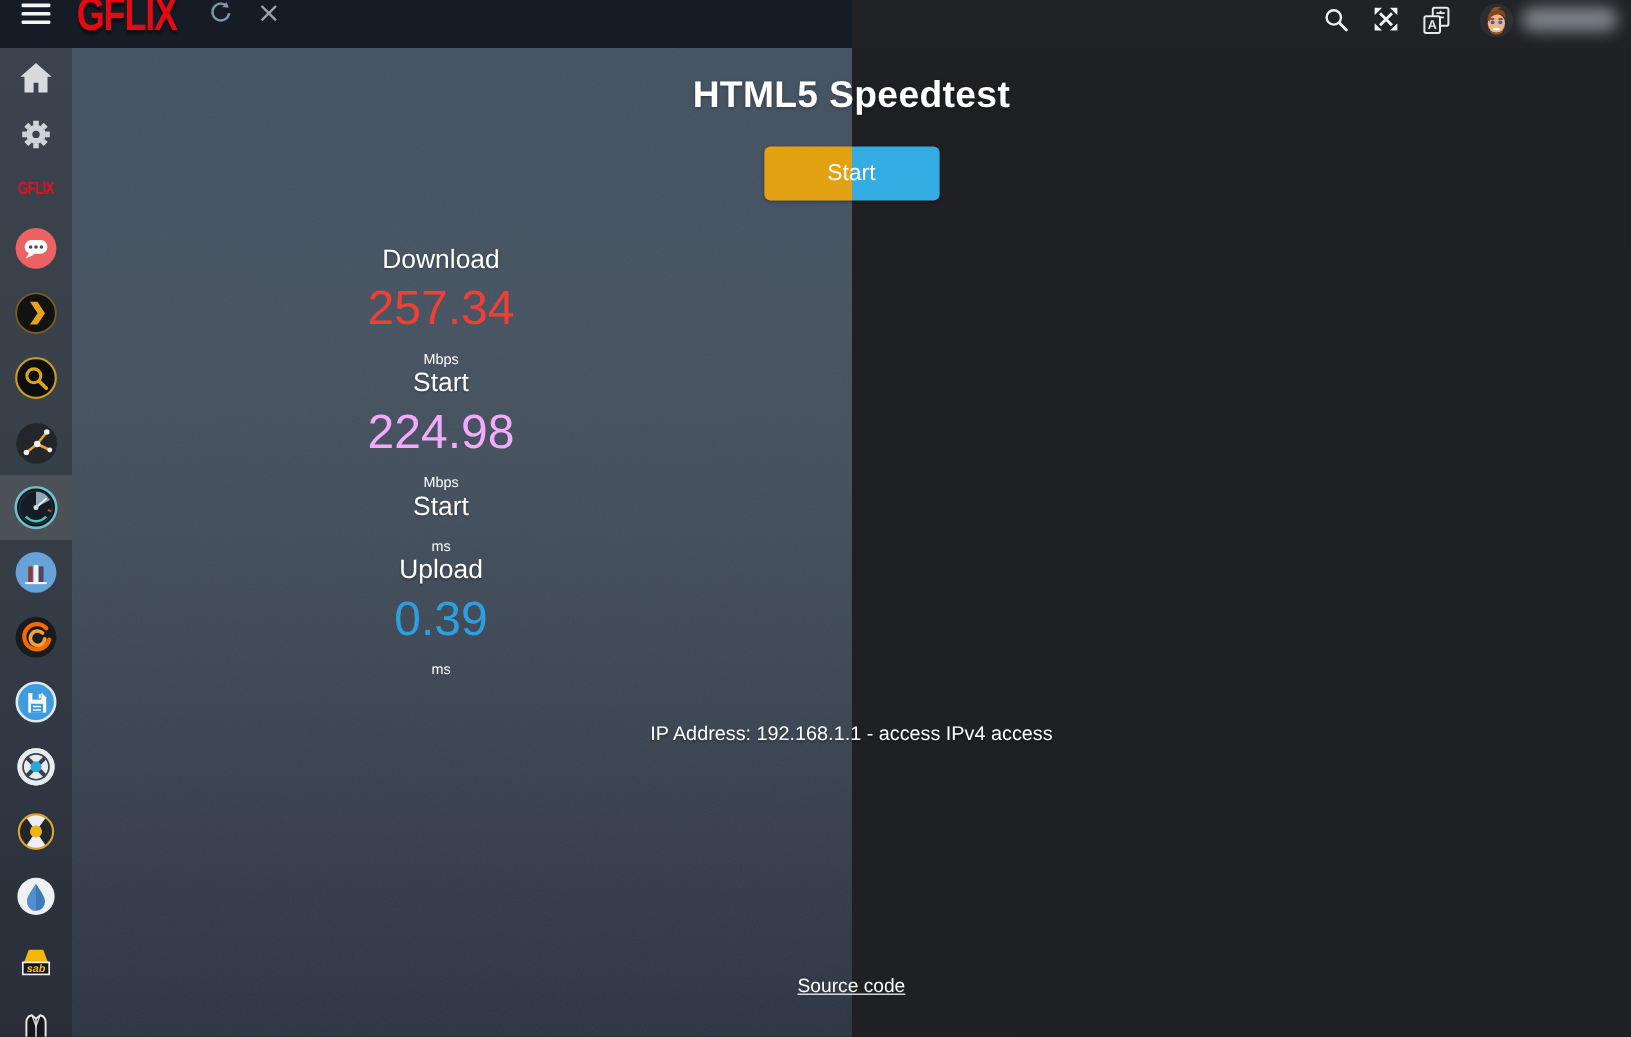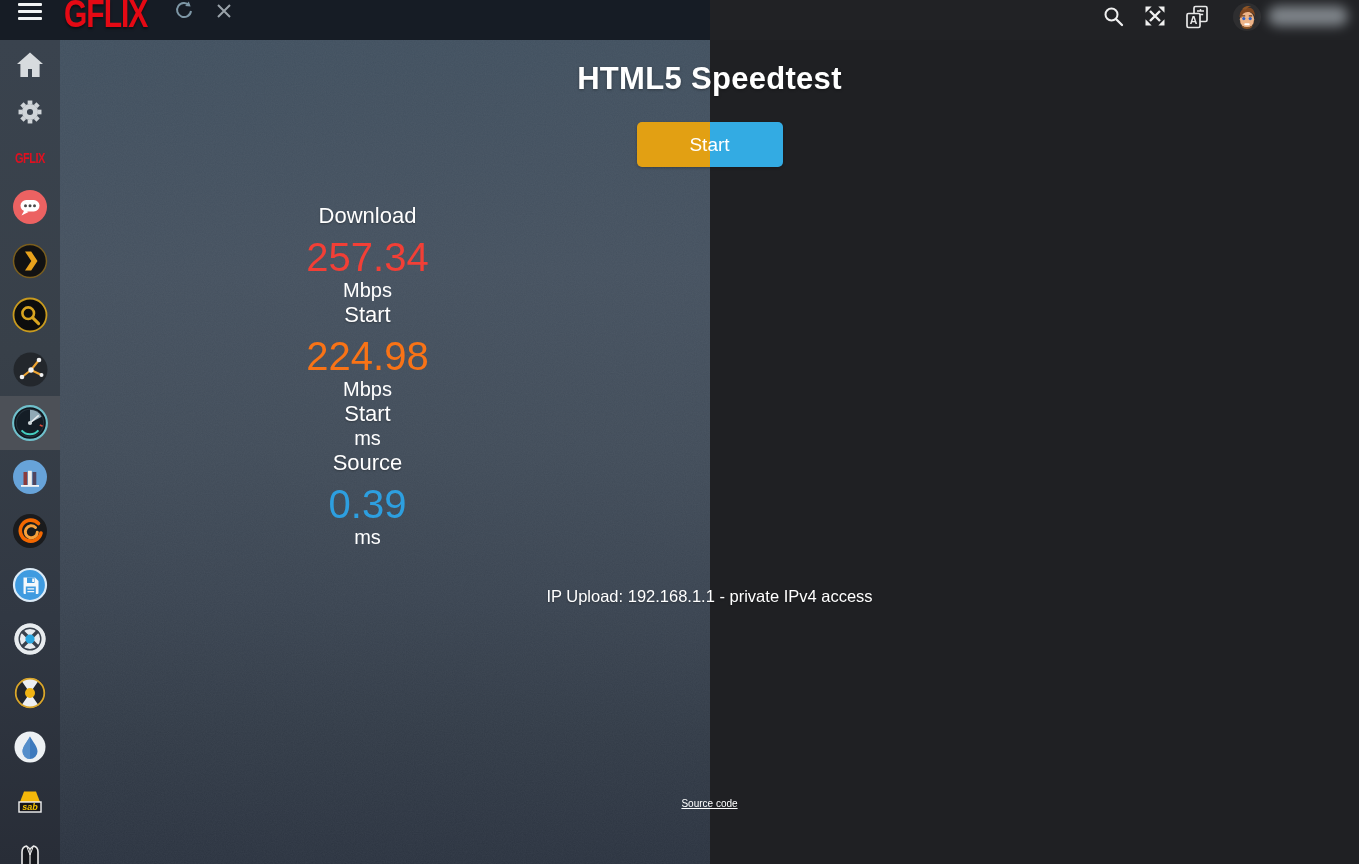--- a/index.html
+++ b/index.html
@@ -54,23 +54,23 @@
   .st-title{margin-top:21px;font-size:31px;font-weight:700;letter-spacing:.3px;text-shadow:0 1px 3px rgba(0,0,0,.35);}
   .start-btn{
     margin-top:25px;width:146px;height:45px;border:none;border-radius:5px;
     color:#fff;font-size:19px;font-family:"Liberation Sans",sans-serif;cursor:pointer;
     box-shadow:0 1px 3px rgba(0,0,0,.25);
   }
   .metrics{margin-top:36px;width:912px;display:flex;flex-direction:column;}
   .metric{width:228px;text-align:center;}
   .metric .m-label{font-size:22px;font-weight:400;text-shadow:0 1px 2px rgba(0,0,0,.3);}
   .metric .m-value{font-size:40px;font-weight:400;margin-top:6px;line-height:1.1;}
-  .metric .m-unit{font-size:20px;}
+  .metric .m-unit{font-size:12px;margin-top:13px;}
   .ip-line{margin-top:38px;font-size:16.5px;text-shadow:0 1px 2px rgba(0,0,0,.3);}
-  .source-link{margin-top:192px;font-size:10px;color:#fff;text-decoration:underline;cursor:pointer;}
+  .source-link{margin-top:192px;font-size:16px;color:#fff;text-decoration:underline;cursor:pointer;}
   svg{display:block;}
 </style>
 </head>
 <body>
 
 <div class="bg-image">
   <svg width="650" height="824" style="position:absolute;inset:0;">
     <filter id="nf">
         <feTurbulence type="fractalNoise" baseFrequency="0.9" numOctaves="2" stitchTiles="stitch"></feTurbulence>
       <feColorMatrix type="matrix" values="0 0 0 0 0.55  0 0 0 0 0.6  0 0 0 0 0.66  0 0 0 0.07 0"></feColorMatrix>
@@ -303,30 +303,30 @@
   <button class="start-btn" style="background: linear-gradient(90deg, rgb(226, 160, 19) 50%, rgb(51, 171, 227) 50%);">Start</button>
 
   <div class="metrics">
     <div class="metric">
       <div class="m-label">Download</div>
       <div class="m-value" style="color: rgb(242, 63, 54);">257.34</div>
       <div class="m-unit">Mbps</div>
     </div>
     <div class="metric">
       <div class="m-label">Start</div>
-      <div class="m-value" style="color: #f97316;">224.98</div>
+      <div class="m-value" style="color: #f0abfc;">224.98</div>
       <div class="m-unit">Mbps</div>
     </div>
     <div class="metric">
       <div class="m-label">Start</div>
       <div class="m-unit">ms</div>
     </div>
     <div class="metric">
-      <div class="m-label">Source</div>
+      <div class="m-label">Upload</div>
       <div class="m-value" style="color: rgb(45, 159, 224);">0.39</div>
       <div class="m-unit">ms</div>
     </div>
   </div>
 
-  <div class="ip-line">IP Upload: 192.168.1.1 - private IPv4 access</div>
+  <div class="ip-line">IP Address: 192.168.1.1 - access IPv4 access</div>
 
   <a class="source-link">Source code</a>
 </div>
 
 </body></html>

